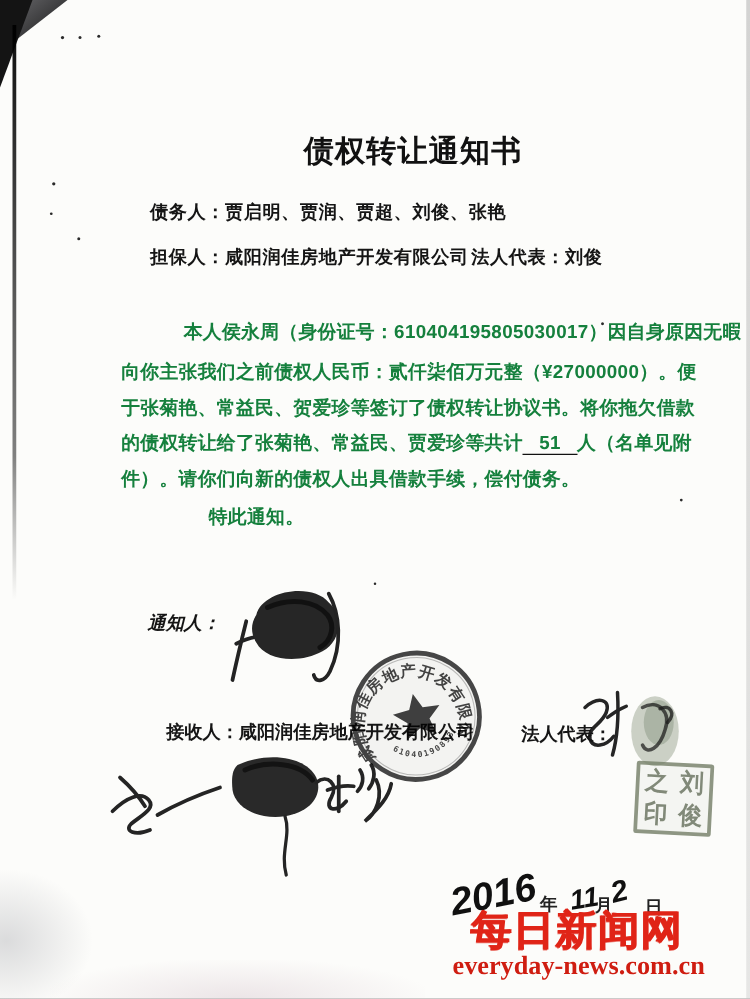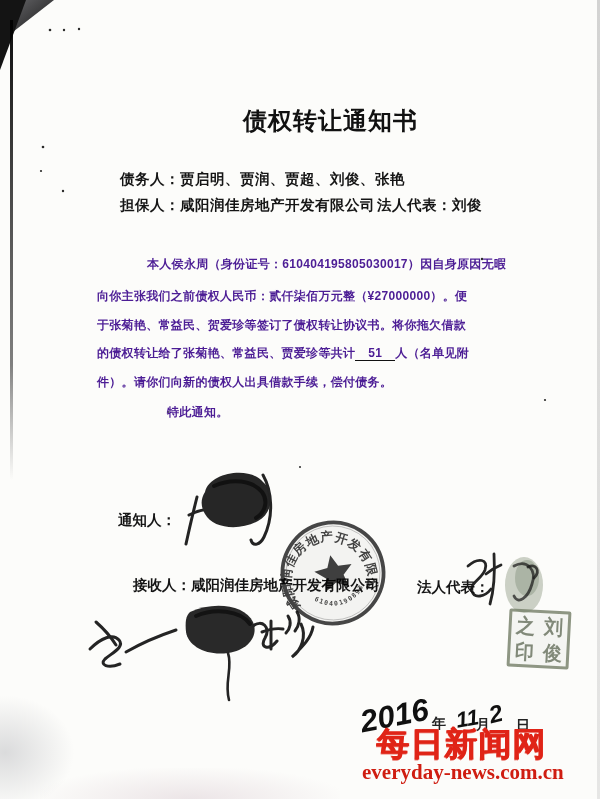--- a/index.html
+++ b/index.html
@@ -6,21 +6,21 @@
   .page{
     position:relative;width:600px;height:799px;overflow:hidden;
     background:#fcfcfa;
     font-family:"Liberation Sans","DejaVu Sans",sans-serif;
     color:#1a1a1a;
   }
   .abs{position:absolute;white-space:nowrap;}
   
   .doc-title{font-size:24px;font-weight:900;letter-spacing:1px;color:#111;}
   .info-line{font-size:14.5px;font-weight:700;color:#151515;letter-spacing:.5px;}
-  .body-line{font-size:12px;font-weight:700;color:#4c1d95;letter-spacing:.3px;}
+  .body-line{font-size:15px;font-weight:700;color:#15803d;letter-spacing:.3px;}
   .count-underline{border-bottom:1.6px solid #111;padding:0 13px;}
   .label{font-size:14.5px;font-weight:700;color:#151515;}
   .date-print{font-size:14px;font-weight:700;color:#222;}
   .hand{font-style:italic;font-weight:700;color:#101010;}
   
   .wm-name{font-size:33px;font-weight:900;letter-spacing:1px;color:#e02417;
            text-shadow:1px 0 0 #e02417, 0 1px 0 rgba(224,36,23,.6);}
   .wm-url{font-family:"Liberation Serif","DejaVu Serif",serif;font-size:21px;
           font-weight:700;color:#cf1d11;}
   
@@ -79,34 +79,34 @@
       <circle cx="545" cy="400" r="1.1"></circle>
         <circle cx="168" cy="412" r="1.0"></circle>
     </g>
   </svg>
   <div class="edge-right"></div>
   <div class="smudge-bl"></div>
   <div class="smudge-bottom"></div>
 
   <div class="abs doc-title" style="left:243px;top:105px;">债权转让通知书</div>
 
-  <div class="abs info-line" style="left:120px;top:170px;">债务人：贾启明、贾润、贾超、刘俊、张艳</div>
+  <div class="abs info-line" style="left:120px;top:160px;">债务人：贾启明、贾润、贾超、刘俊、张艳</div>
   <div class="abs info-line" style="left:377px;top:196px;">法人代表：刘俊</div>
   <div class="abs info-line" style="left:120px;top:196px;">担保人：咸阳润佳房地产开发有限公司</div>
 
   <div class="abs body-line" style="left:147px;top:256px;">本人侯永周（身份证号：610404195805030017）因自身原因无暇</div>
   <div class="abs body-line" style="left:97px;top:288px;">向你主张我们之前债权人民币：贰仟柒佰万元整（¥27000000）。便</div>
   <div class="abs body-line" style="left:97px;top:317px;">于张菊艳、常益民、贺爱珍等签订了债权转让协议书。将你拖欠借款</div>
   <div class="abs body-line" style="left:97px;top:345px;">
     <span>的债权转让给了张菊艳、常益民、贾爱珍等共计</span><span class="count-underline">51</span><span>人（名单见附</span>
   </div>
   <div class="abs body-line" style="left:97px;top:374px;">件）。请你们向新的债权人出具借款手续，偿付债务。</div>
   <div class="abs body-line" style="left:147px;top:404px;margin-left:20px;">特此通知。</div>
 
-  <div class="abs label" style="left:118px;top:511px;">通知人：</div>
+  <div class="abs label" style="left:118px;top:489px;font-style:italic;">通知人：</div>
   <div class="abs label" style="left:133px;top:576px;">
     <span>接收人：</span><span>咸阳润佳房地产开发有限公司</span>
   </div>
   <div class="abs label" style="left:417px;top:578px;">法人代表：</div>
 
   <svg width="600" height="799">
 
     <g stroke="#131313" stroke-width="3" fill="none" stroke-linecap="round" opacity="0.93">
       <path d="M197,497 C193,513 189,530 186,544"></path>
       <path d="M189,515 C197,511 205,509 211,509"></path>

